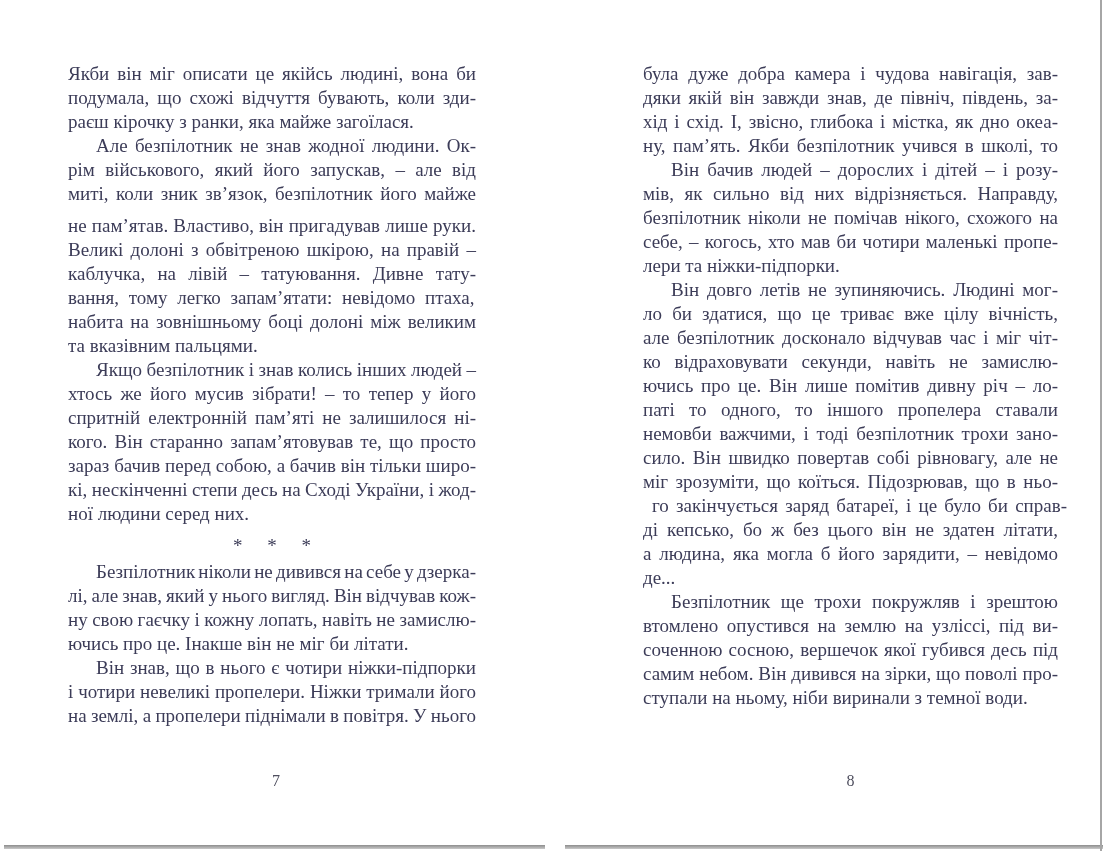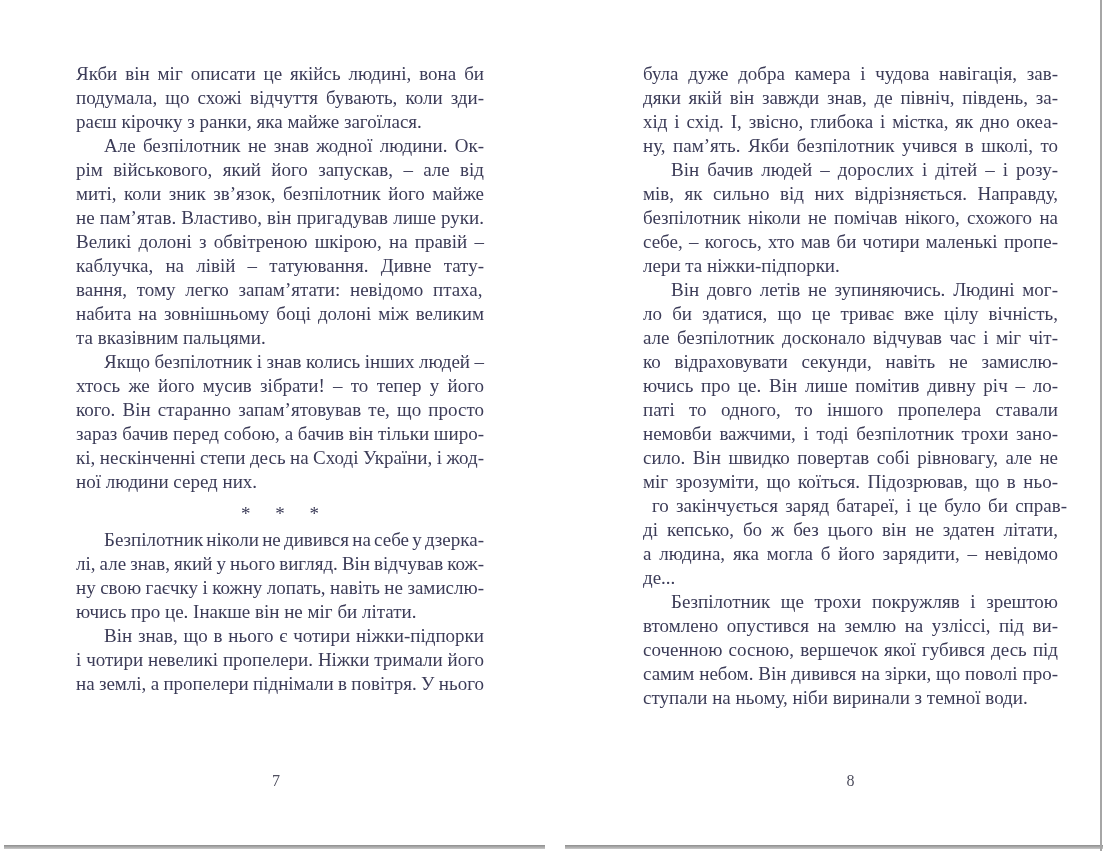--- a/index.html
+++ b/index.html
@@ -8,21 +8,21 @@
     --edge-color:#a6a6a6;
   }
   *{margin:0;padding:0;box-sizing:border-box;}
   html,body{width:1105px;height:851px;overflow:hidden;background:#ffffff;}
   body{font-family:"Liberation Serif","DejaVu Serif",serif;color:var(--text-color);}
   .spread{position:relative;width:1105px;height:851px;background:#ffffff;}
   .page{position:absolute;top:0;height:851px;background:#ffffff;}
   .page.left{left:0;width:552px;}
   .page.right{left:552px;width:553px;}
   .column{position:absolute;top:62px;font-size:19px;}
-  .page.left .column{left:76px;width:408px;}
+  .page.left .column{left:68px;width:408px;}
   .page.right .column{left:91px;width:415px;}
   .para{margin:0;}
   .line{height:24px;line-height:24px;white-space:nowrap;overflow:visible;}
   .line.indent{padding-left:28px;}
   .separator{height:34px;display:flex;align-items:center;justify-content:center;
              font-size:19px;letter-spacing:10px;color:var(--text-color);}
   .separator span{transform:translateY(3px);display:inline-block;padding-left:10px;}
   .page-number{position:absolute;top:772px;text-align:center;font-size:16px;
                color:var(--pagenum-color);}
   .page.left .page-number{left:72px;width:408px;}
@@ -43,30 +43,31 @@
     <div class="column" id="left-column">
         <div class="para">
           <div class="line fill" style="word-spacing: 3.20703px;"><span>Якби він міг описати це якійсь людині, вона би</span></div>
           <div class="line fill" style="word-spacing: 3.32552px;"><span>подумала, що схожі відчуття бувають, коли зди-</span></div>
           <div class="line"><span>раєш кірочку з ранки, яка майже загоїлася.</span></div>
         </div>
         <div class="para">
           <div class="line indent fill" style="word-spacing: 2.56771px;"><span>Але безпілотник не знав жодної людини. Ок-</span></div>
           <div class="line fill" style="word-spacing: 5.59152px; text-align: center;"><span>рім військового, який його запускав, – але від</span></div>
           <div class="line fill" style="word-spacing: 2.73177px;"><span>миті, коли зник зв’язок, безпілотник його майже</span></div>
-          <div class="line fill" style="word-spacing: 0.424479px;"><span>не пам’ятав. Властиво, він пригадував лише руки.</span></div>
+          <div class="line fill" style="word-spacing: 0.424479px; margin-top: 8px;"><span>не пам’ятав. Властиво, він пригадував лише руки.</span></div>
           <div class="line fill" style="word-spacing: 2.45312px;"><span>Великі долоні з обвітреною шкірою, на правій –</span></div>
           <div class="line fill" style="word-spacing: 7.45312px;"><span>каблучка, на лівій – татуювання. Дивне тату-</span></div>
           <div class="line fill" style="word-spacing: 5.05625px;"><span>вання, тому легко запам’ятати: невідомо птаха,</span></div>
           <div class="line fill" style="word-spacing: 2.21615px;"><span>набита на зовнішньому боці долоні між великим</span></div>
           <div class="line"><span>та вказівним пальцями.</span></div>
         </div>
         <div class="para">
           <div class="line indent fill" style="word-spacing: -0.252232px;"><span>Якщо безпілотник і знав колись інших людей –</span></div>
           <div class="line fill" style="word-spacing: 3.51389px;"><span>хтось же його мусив зібрати! – то тепер у його</span></div>
+          <div class="line fill" style="word-spacing: 3.31562px;"><span>спритній електронній пам’яті не залишилося ні-</span></div>
           <div class="line fill" style="word-spacing: 2.45833px;"><span>кого. Він старанно запам’ятовував те, що просто</span></div>
           <div class="line fill" style="word-spacing: 0.0566406px;"><span>зараз бачив перед собою, а бачив він тільки широ-</span></div>
           <div class="line fill" style="word-spacing: -0.296875px;"><span>кі, нескінченні степи десь на Сході України, і жод-</span></div>
           <div class="line"><span>ної людини серед них.</span></div>
         </div>
         <div class="separator">
           <span>* * *</span>
         </div>
         <div class="para">
           <div class="line indent fill" style="word-spacing: -1.52679px;"><span>Безпілотник ніколи не дивився на себе у дзерка-</span></div>

